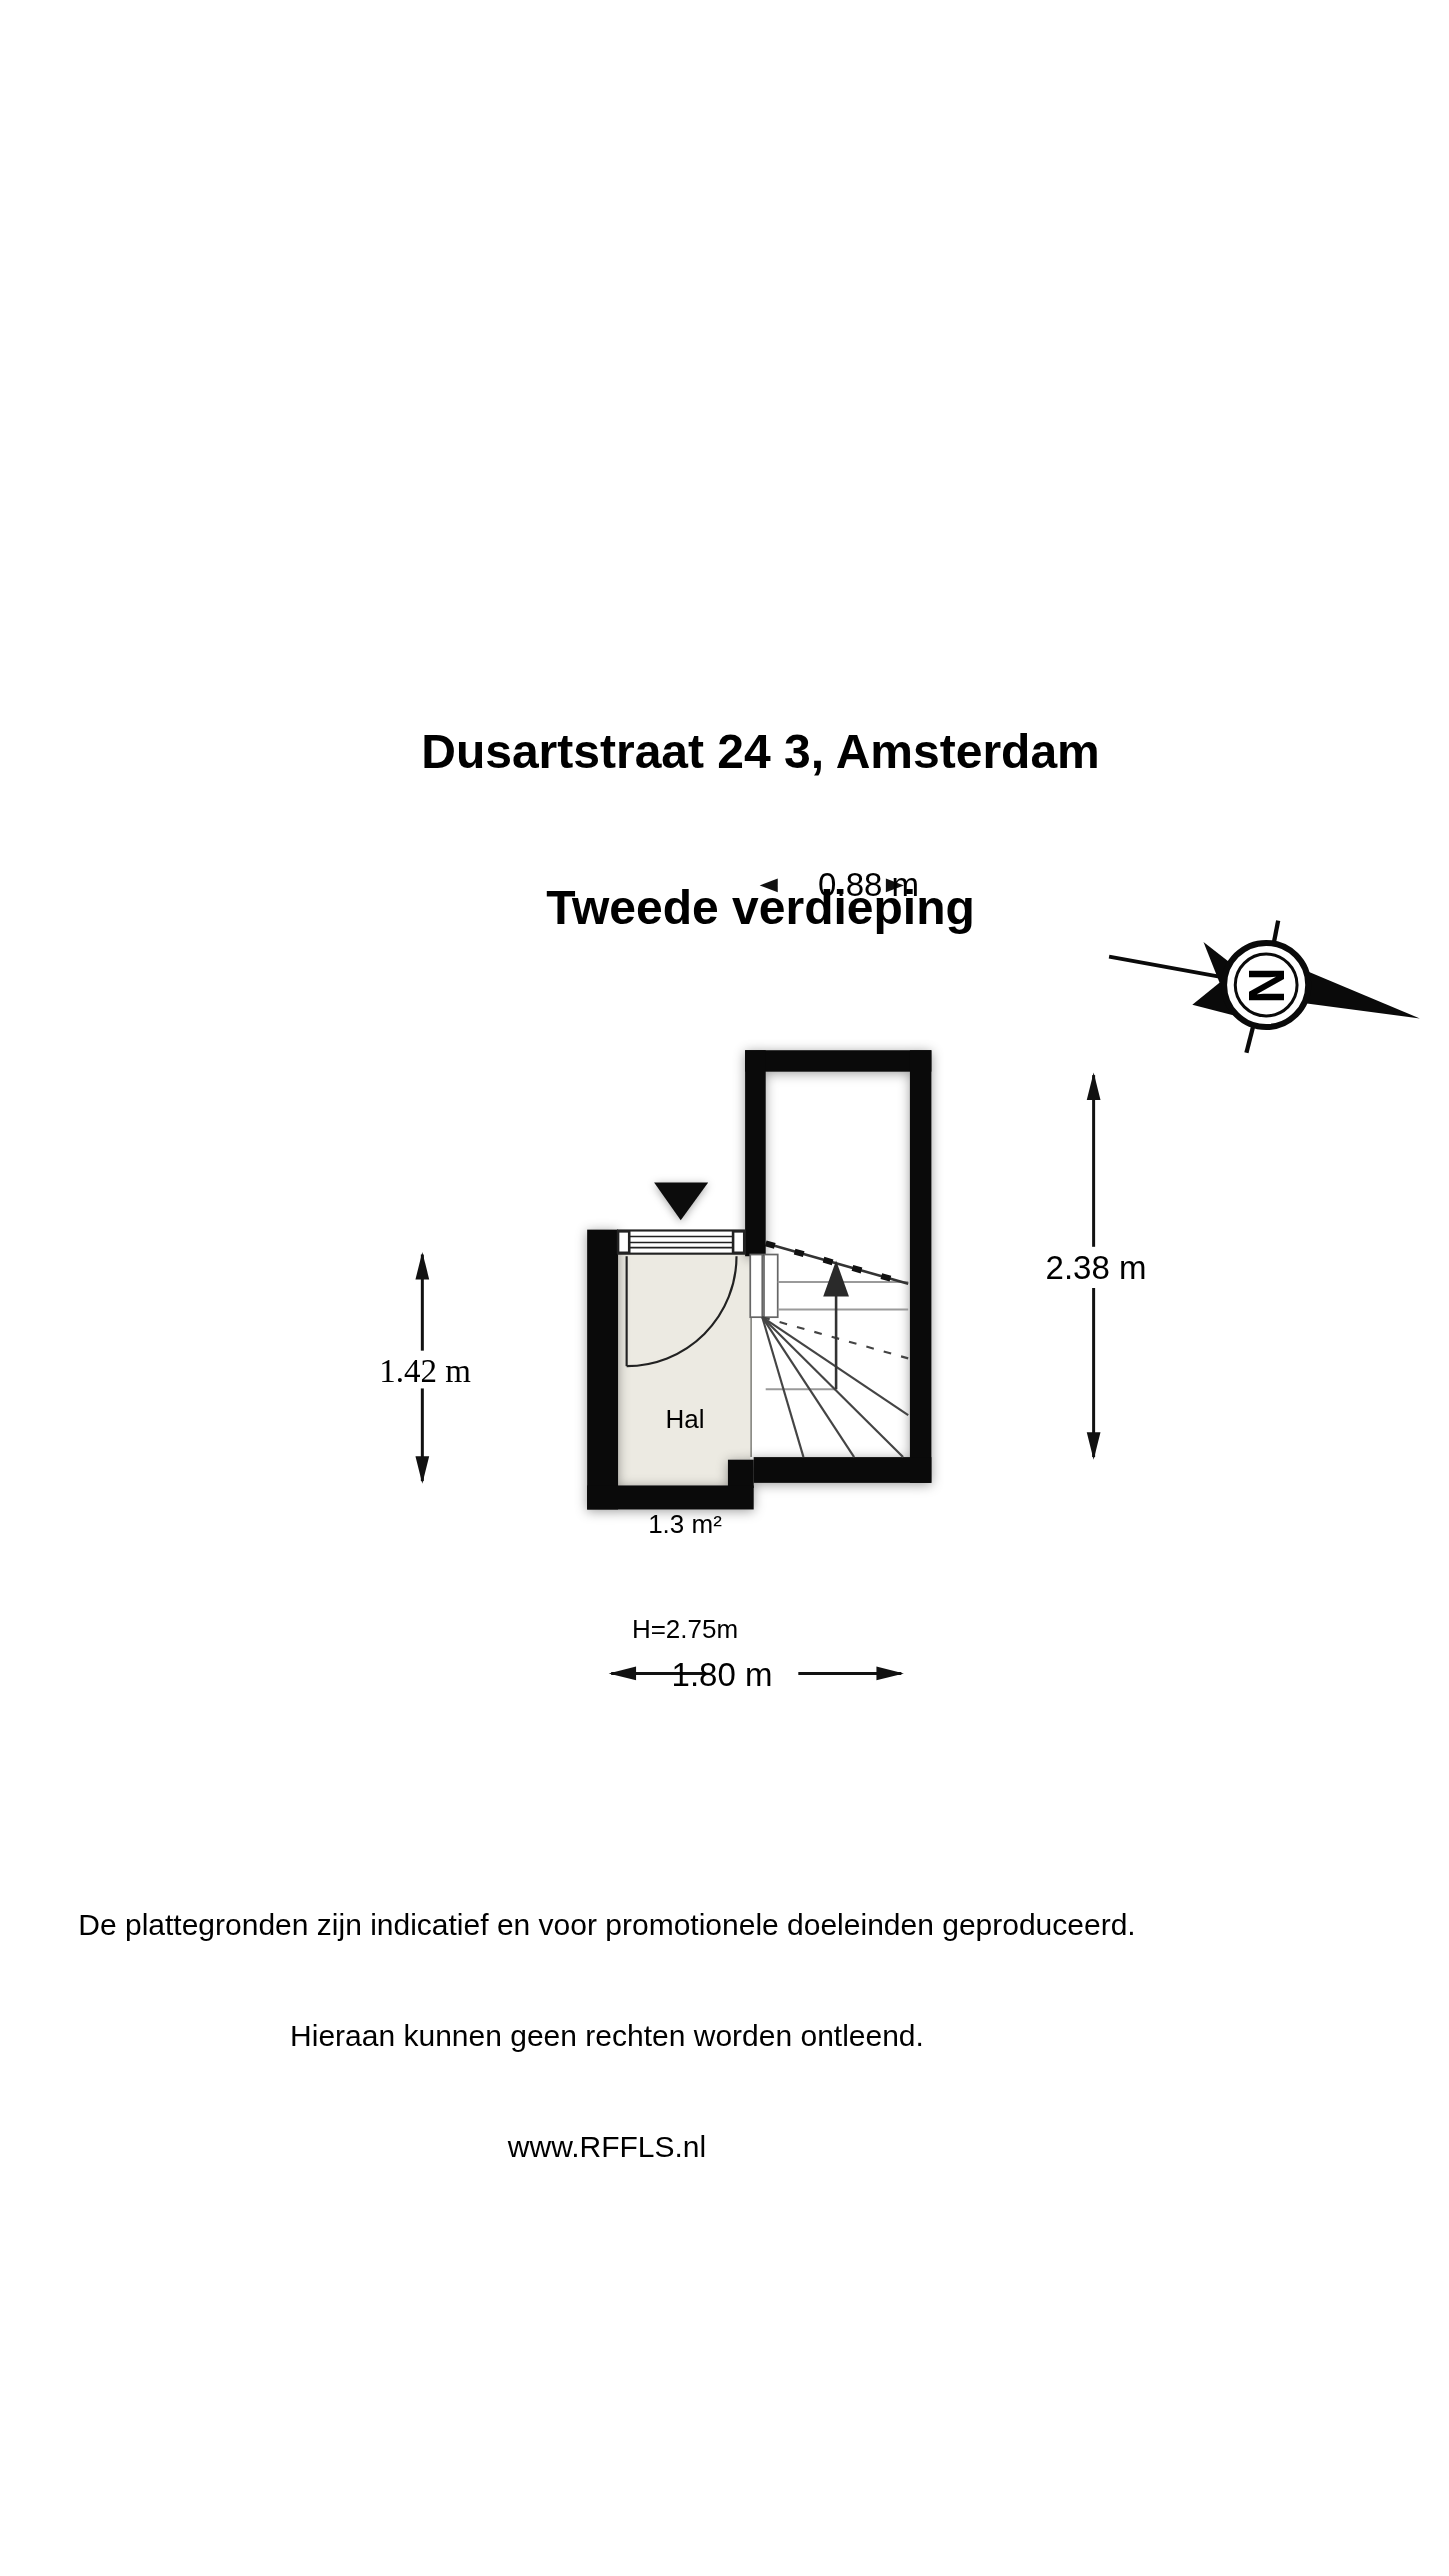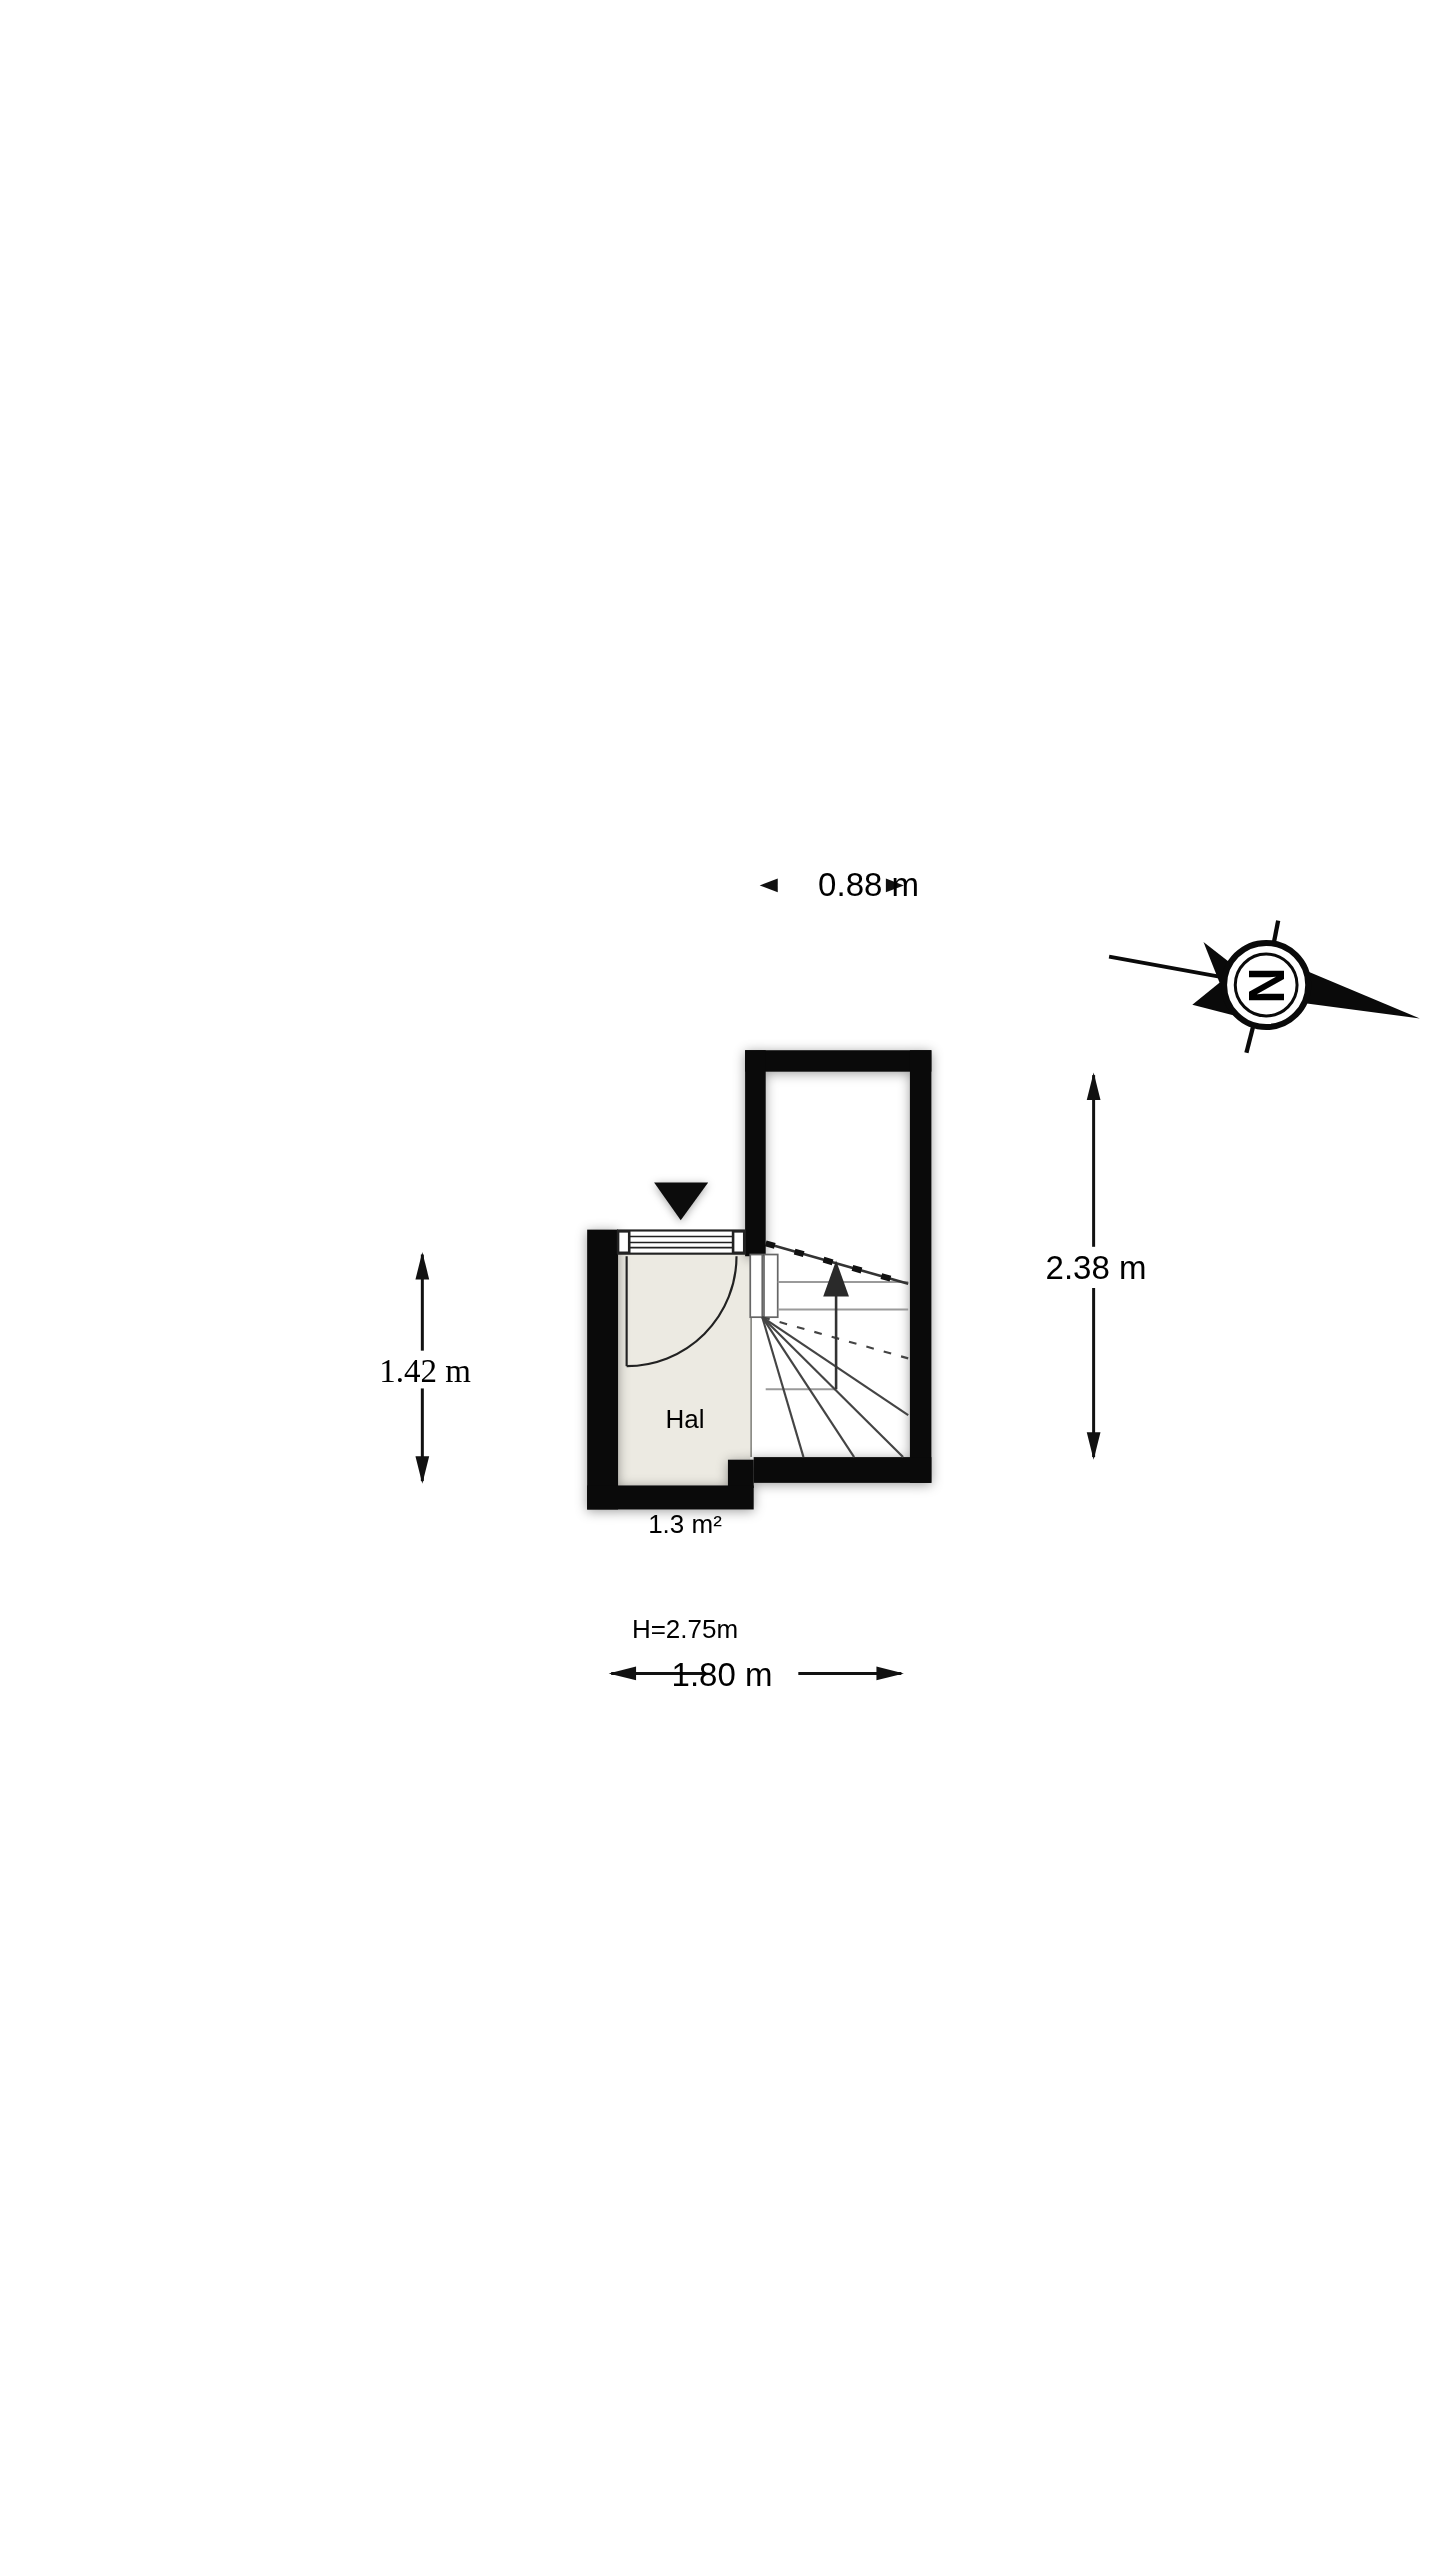--- a/index.html
+++ b/index.html
@@ -133,32 +133,41 @@
       <polygon points="1516,1128 1654,1186 1518,1168" fill="#0a0a0a"></polygon>
       <polygon points="1402,1097 1442,1128 1421,1145" fill="#0a0a0a"></polygon>
       <polygon points="1389,1170 1431,1136 1455,1187" fill="#0a0a0a"></polygon>
       <line x1="1489" y1="1072" x2="1480" y2="1118" stroke="#0a0a0a" stroke-width="5"></line>
       <line x1="1464" y1="1179" x2="1452" y2="1226" stroke="#0a0a0a" stroke-width="5"></line>
       <circle cx="1475" cy="1147" r="49" fill="#ffffff" stroke="#0a0a0a" stroke-width="7"></circle>
       <circle cx="1475" cy="1147" r="36" fill="#ffffff" stroke="#0a0a0a" stroke-width="3.5"></circle>
     </g>
   </svg>
 
+  <div class="label title" style="left:331px;top:622px;width:859px;">
+    <div>Dusartstraat 24 3, Amsterdam</div>
+    <div>Tweede verdieping</div>
+  </div>
 
   <div class="label dimlabel" style="left:747px;top:867px;width:172px;text-align:right;">0.88 m</div>
 
   <div class="label dimlabel" style="left:1010px;top:1250px;width:172px;">2.38 m</div>
 
   <div class="label dimlabel" style="left:339px;top:1353px;width:172px;font-family:Liberation Serif, serif;">1.42 m</div>
 
   <div class="label dimlabel" style="left:636px;top:1657px;width:172px;">1.80 m</div>
 
   <div class="label roomlabel" style="left:556px;top:1332px;width:258px;">
     <div>Hal</div>
     <div>1.3 m²</div>
     <div>H=2.75m</div>
   </div>
 
   <div class="north">N</div>
 
+  <div class="label footer" style="left:6px;top:1832px;width:1202px;">
+    <div>De plattegronden zijn indicatief en voor promotionele doeleinden geproduceerd.</div>
+    <div>Hieraan kunnen geen rechten worden ontleend.</div>
+    <div>www.RFFLS.nl</div>
+  </div>
 
 </div>
 
 
 </body></html>

